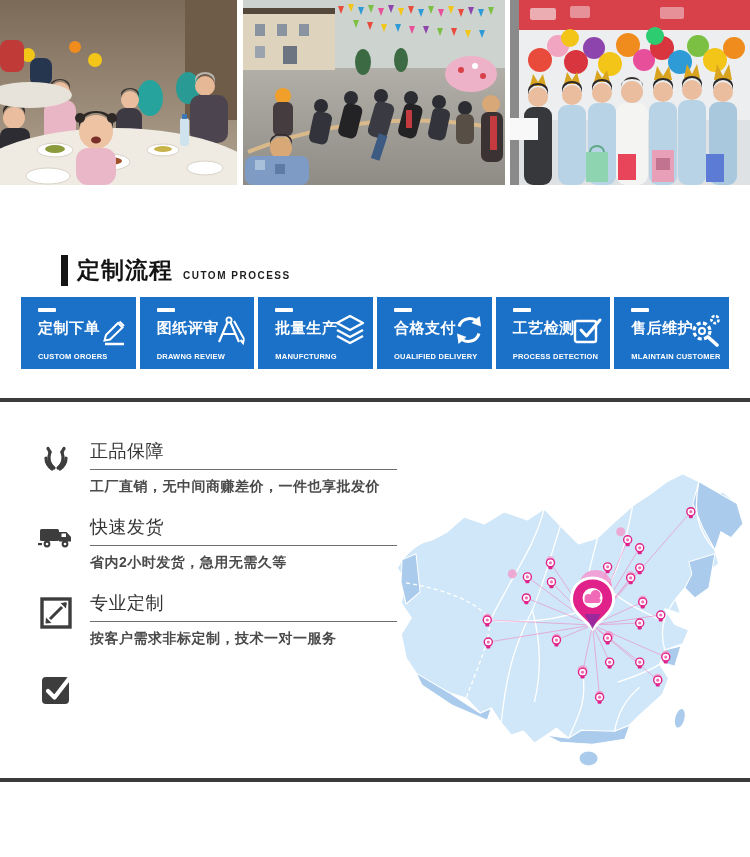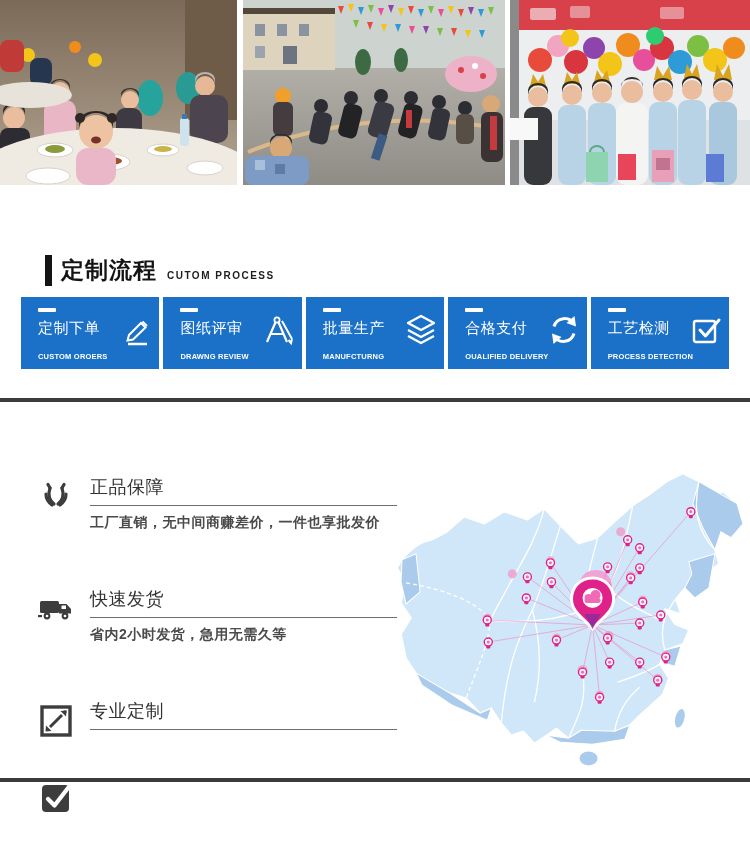--- a/index.html
+++ b/index.html
@@ -9,43 +9,43 @@
 
   
   .photos { position:absolute; top:0; left:0; width:750px; height:185px; display:flex; }
   .photo { height:185px; overflow:hidden; background:#888; }
   .photo svg { display:block; }
   .photo-1 { width:237px; margin-right:6px; }
   .photo-2 { width:262px; margin-right:5px; }
   .photo-3 { width:240px; }
 
   
-  .section-header { position:absolute; top:255px; left:45px; display:flex; align-items:flex-start; }
+  .section-header { position:absolute; top:255px; left:61px; display:flex; align-items:flex-start; }
   .header-bar { width:7px; height:31px; background:#141414; margin-right:9px; }
   .header-title { font-size:23px; font-weight:bold; color:#141414; letter-spacing:1px; line-height:31px; }
   .header-sub { font-size:10px; font-weight:bold; color:#1e1e1e; margin-left:10px; letter-spacing:1.5px; align-self:flex-end; padding-bottom:5px; }
 
   
   .process-row { position:absolute; top:297px; left:21px; width:708px; height:72px; display:flex; gap:4px; }
   .process-box { flex:1; position:relative; background:#1b71c8; color:#fff; }
   .process-dash { position:absolute; top:11px; left:17px; width:18px; height:4px; background:#fff; border-radius:1px; }
-  .process-title { position:absolute; top:22px; left:17px; font-size:15px; font-weight:normal; letter-spacing:0.5px; white-space:nowrap; }
+  .process-title { position:absolute; top:22px; left:17px; font-size:15px; font-weight:bold; letter-spacing:0.5px; white-space:nowrap; }
   .process-icon { position:absolute; top:16px; right:6px; width:34px; height:34px; }
   .process-sub { position:absolute; bottom:8px; left:17px; font-size:7.5px; font-weight:bold; letter-spacing:0.2px; white-space:nowrap; }
 
   
   .rule { position:absolute; left:0; width:750px; height:4px; background:#3b3b3b; }
   .rule-top { top:398px; }
   .rule-bottom { top:778px; }
 
   
   .features { position:absolute; left:36px; top:437px; width:362px; }
   .feature { position:relative; height:76px; }
   .feature-icon { position:absolute; left:2px; top:6px; width:36px; height:36px; }
-  .feature-body { margin-left:54px; padding-top:2px;margin-top:36px; }
+  .feature-body { margin-left:54px; padding-top:2px; }
   .feature-title { font-size:18px; color:#333; padding-bottom:6px; border-bottom:1px solid #6e6e6e; width:307px; letter-spacing:0.5px; }
   .feature-desc { font-size:14px; color:#4a4a4a; margin-top:8px; letter-spacing:0.5px;font-weight:bold; }
 
   
   .map-wrap { position:absolute; left:392px; top:461px; width:356px; height:310px; }
   .map-wrap svg { display:block; }
 </style>
 </head>
 <body>
 
@@ -308,20 +308,31 @@
     <div class="process-box">
       <div class="process-dash"></div>
       <div class="process-title">工艺检测</div>
       <svg class="process-icon" viewBox="0 0 34 34">
         <rect x="5" y="8" width="21" height="21" rx="2" fill="none" stroke="#fff" stroke-width="2.4"></rect>
         <path d="M11 17 L16.5 23 L30 7" fill="none" stroke="#fff" stroke-width="3" stroke-linecap="round" stroke-linejoin="round"></path>
       </svg>
       <div class="process-sub">PROCESS DETECTION</div>
     </div>
 
+    <div class="process-box">
+      <div class="process-dash"></div>
+      <div class="process-title">售后维护</div>
+      <svg class="process-icon" viewBox="0 0 34 34">
+        <circle cx="13" cy="18" r="8" fill="none" stroke="#fff" stroke-width="3.2" stroke-dasharray="4 2.4"></circle>
+        <circle cx="13" cy="18" r="3" fill="none" stroke="#fff" stroke-width="2"></circle>
+        <circle cx="26" cy="6.5" r="3.6" fill="none" stroke="#fff" stroke-width="2.6" stroke-dasharray="2.8 1.6"></circle>
+        <path d="M19 24 L28 32" stroke="#fff" stroke-width="3.6" stroke-linecap="round"></path>
+      </svg>
+      <div class="process-sub">MLAINTAIN CUSTOMER</div>
+    </div>
   </div>
 
   <div class="rule rule-top"></div>
   <div class="rule rule-bottom"></div>
 
   <div class="features">
 
     <div class="feature">
       <svg class="feature-icon" viewBox="0 0 36 36">
         <g stroke="#3d3d3d" stroke-width="3.2" fill="none" stroke-linecap="round">
@@ -359,20 +370,21 @@
     <div class="feature">
       <svg class="feature-icon" viewBox="0 0 36 36">
         <rect x="4" y="4" width="28" height="28" fill="#ffffff" stroke="#3d3d3d" stroke-width="3.4"></rect>
         <line x1="12" y1="24" x2="24" y2="12" stroke="#3d3d3d" stroke-width="3"></line>
         <polygon points="25.5,7.5 28.5,10.5 28.5,7.5" fill="#3d3d3d"></polygon>
         <polygon points="22.5,8 28,13.5 28.5,7.5" fill="#3d3d3d"></polygon>
         <polygon points="13.5,28 8,22.5 7.5,28.5" fill="#3d3d3d"></polygon>
       </svg>
       <div class="feature-body">
         <div class="feature-title">专业定制</div>
+        <div class="feature-desc">按客户需求非标定制，技术一对一服务</div>
       </div>
     </div>
 
     <div class="feature">
       <svg class="feature-icon" viewBox="0 0 36 36">
         <rect x="4" y="6" width="27" height="27" rx="4" fill="#3d3d3d"></rect>
         <path d="M10 20 l6.5 6.5 L30 9" fill="none" stroke="#fff" stroke-width="4.2" stroke-linecap="round" stroke-linejoin="round"></path>
       </svg>
     </div>
   </div>

